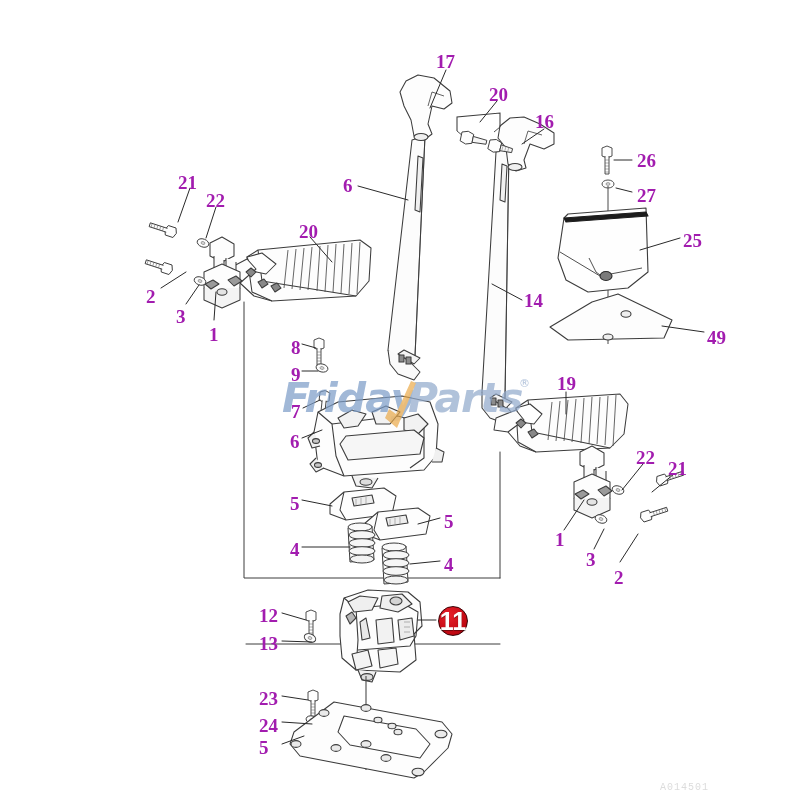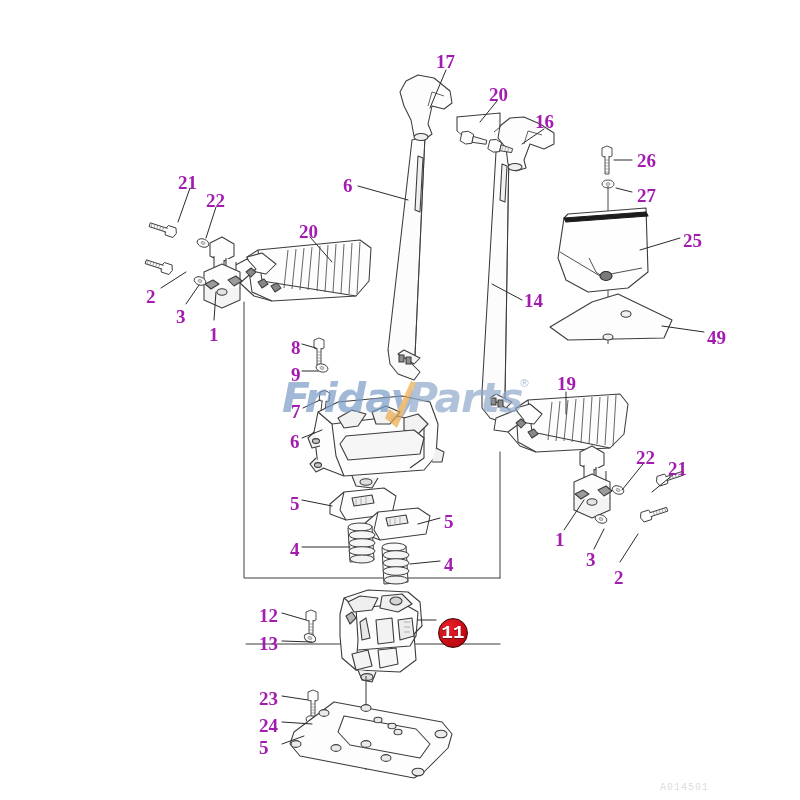--- a/index.html
+++ b/index.html
@@ -9,23 +9,23 @@
   #stage{position:relative;width:800px;height:800px;background:#fff;}
   svg#art{position:absolute;left:0;top:0;width:800px;height:800px;}
 
   .label{position:absolute;color:#a21caf;font-family:"Liberation Serif",serif;
          font-weight:bold;font-size:19px;line-height:1;letter-spacing:0px;
          white-space:nowrap;user-select:none;}
 
   .callout{position:absolute;width:30px;height:30px;border-radius:50%;
            background:radial-gradient(circle at 35% 30%,#e8202a 0%,#c00812 70%,#8e0209 100%);
            border:1.5px solid #3a0306;box-sizing:border-box;
-           color:#fff;font-family:Liberation Mono, monospace;font-weight:bold;
-           font-size:19px;display:flex;align-items:center;justify-content:center;
-           text-shadow:0 1px 1px rgba(0,0,0,.45);margin-top:12px;}
+           color:#fff;font-family:Liberation Sans, sans-serif;font-weight:bold;
+           font-size:25px;display:flex;align-items:center;justify-content:center;
+           text-shadow:0 1px 1px rgba(0,0,0,.45);}
   #partno{position:absolute;left:660px;top:782px;font-family:Liberation Mono, monospace;
           font-size:10px;color:#dcdcdc;letter-spacing:1px;}
 </style>
 </head>
 <body>
 
 <div id="stage">
 
   <svg id="art" viewBox="0 0 800 800">
     <defs>

